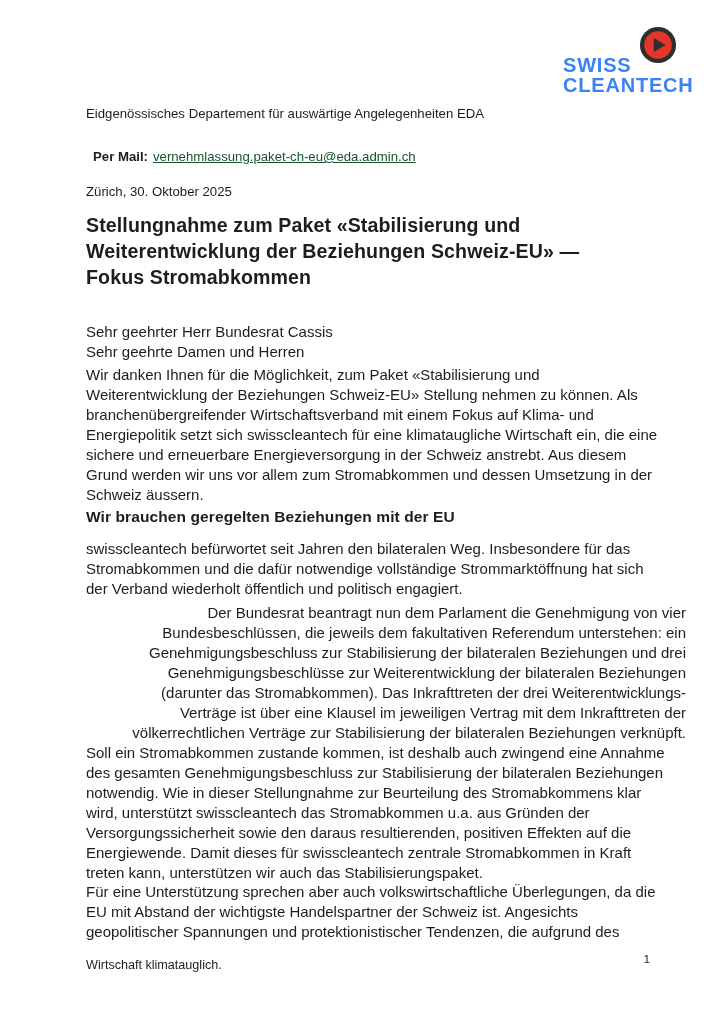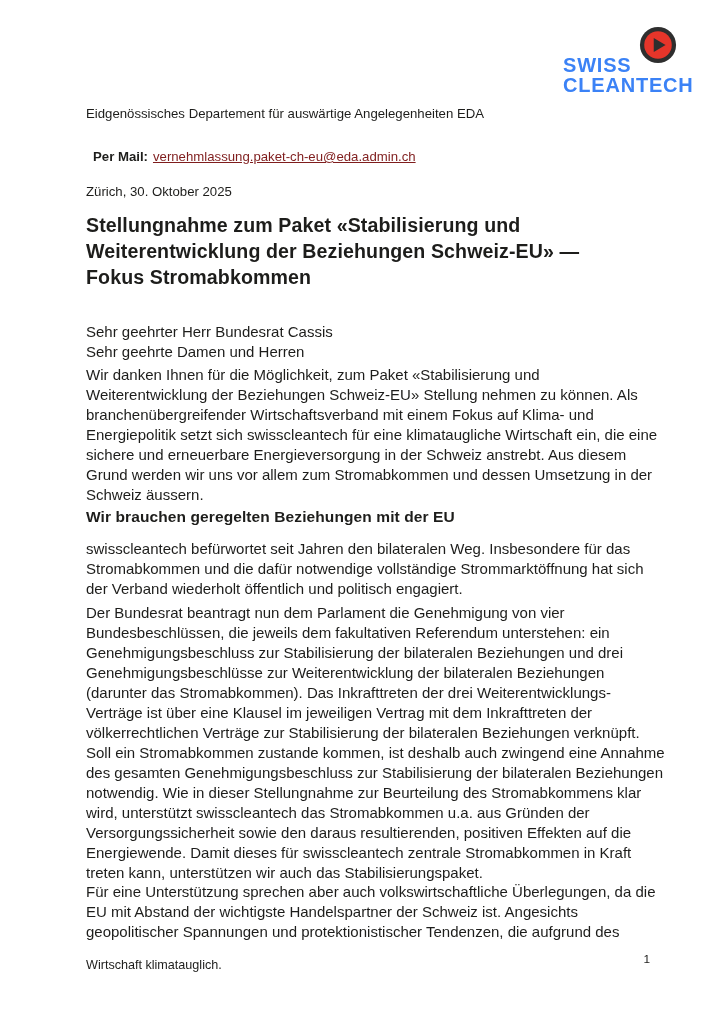--- a/index.html
+++ b/index.html
@@ -22,41 +22,41 @@
     font-size:20px;
     line-height:20px;
     letter-spacing:0.8px;
     color:#3b82f6;
   }
 
   
   .recipient{position:absolute;left:86px;top:106px;font-size:13.2px;}
   .mail-line{position:absolute;left:86px;top:149px;font-size:13.2px;}
   .mail-line .bold{font-weight:700;margin-right:5px;padding-left:7px;}
-  .mail-link{color:#7f1d1d;text-decoration:underline;cursor:pointer;}
+  .mail-link{color:#14532d;text-decoration:underline;cursor:pointer;}
   .dateline{position:absolute;left:86px;top:184px;font-size:13.2px;}
 
   
   .title{
     position:absolute;left:86px;top:212px;margin:0;
     font-size:19.6px;line-height:26px;font-weight:700;
     white-space:pre-line;letter-spacing:0.1px;
   }
 
   
   .lines{white-space:pre-line;}
   .salutation{position:absolute;left:86px;top:322px;font-size:15px;line-height:20px;}
   .para{position:absolute;left:86px;margin:0;font-size:15px;line-height:20px;width:600px;}
   .p1{top:365px;}
   .heading2{
     position:absolute;left:86px;top:508px;margin:0;
     font-size:15.5px;font-weight:700;letter-spacing:0.1px;
   }
   .p2{top:539px;}
-  .p3{top:603px;}
+  .p3{top:603px;text-align:right;}
   .p4{top:743px;}
   .p5{top:882px;}
 
   
   .footer-tagline{position:absolute;left:86px;top:958px;font-size:12.6px;}
   .page-number{position:absolute;left:626px;top:952px;width:24px;text-align:right;font-size:11.8px;}
 </style>
 </head>
 <body>
 

